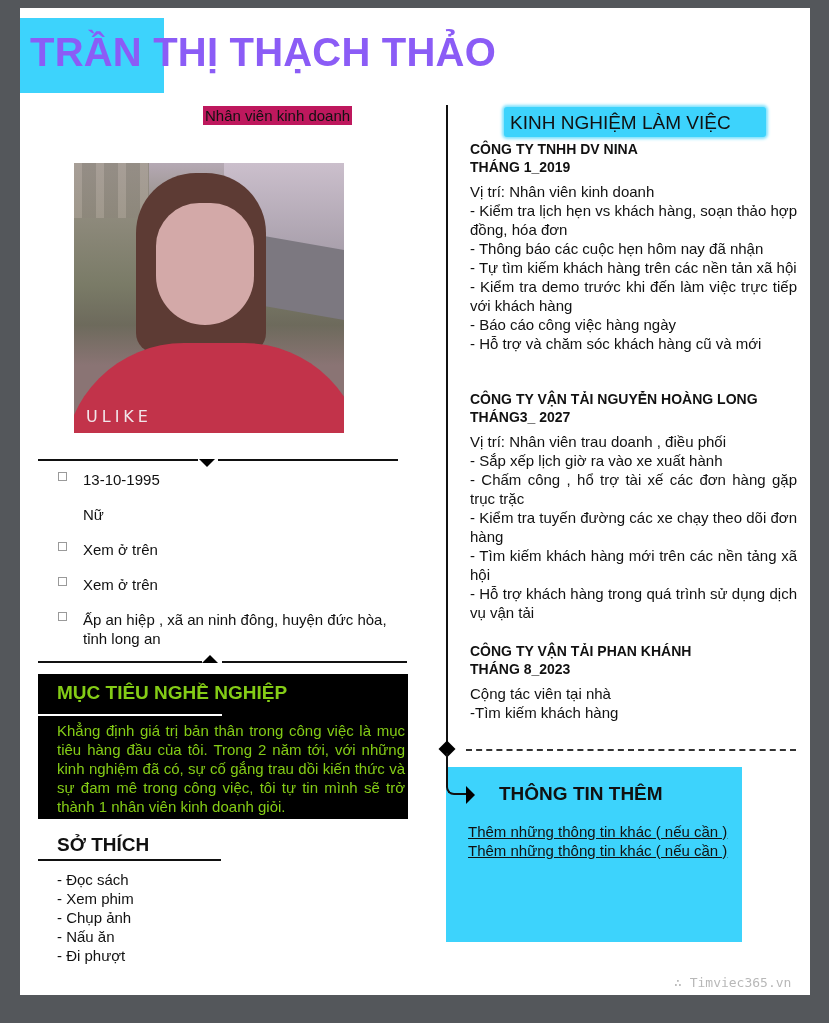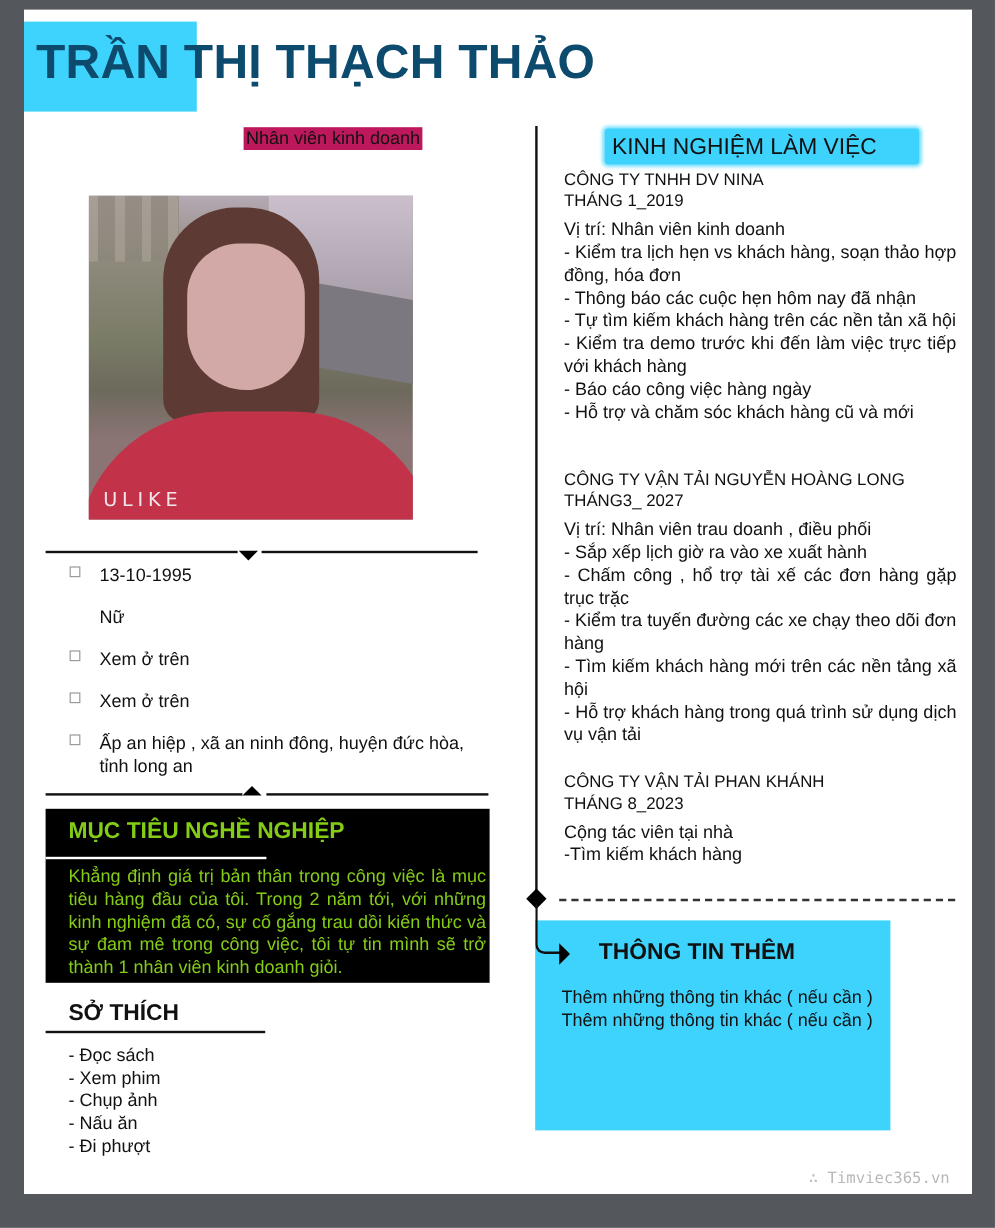--- a/index.html
+++ b/index.html
@@ -1,21 +1,21 @@
 <!DOCTYPE html>
 <html><head>
 <meta charset="utf-8">
 <style>
   * { box-sizing: border-box; margin: 0; padding: 0; }
   html, body { width: 829px; height: 1023px; background: #54575b; overflow: hidden; }
   body { position: relative; font-family: "Liberation Sans", "DejaVu Sans", sans-serif; color: #111; }
   .page { position: absolute; left: 20px; top: 8px; width: 790px; height: 987px; background: #ffffff; }
 
   .name-bg { position: absolute; left: 0; top: 10px; width: 144px; height: 75px; background: #3dd3fc; }
-  .name { position: absolute; left: 10px; top: 22px; font-size: 40px; font-weight: bold; letter-spacing: 0.2px; color: #0c4a6e; white-space: nowrap; }
+  .name { position: absolute; left: 10px; top: 22px; font-size: 40px; font-weight: bold; letter-spacing: 0.2px; color: #8b5cf6; white-space: nowrap; }
   .job-title { position: absolute; left: 183px; top: 98px; background: #be185d; font-size: 15px; padding: 0 2px; line-height: 19px; }
 
   .photo { position: absolute; left: 54px; top: 155px; width: 270px; height: 270px; overflow: hidden;
     background: linear-gradient(180deg, #b5a9b4 0%, #8e8a7c 20%, #7a7b67 45%, #6d6a5c 60%, #8a7474 75%); }
   .photo .sky { position: absolute; left: 150px; top: 0; width: 120px; height: 90px; background: linear-gradient(180deg,#cbbfcc,#a89fab); }
   .photo .road { position: absolute; left: 180px; top: 80px; width: 100px; height: 70px; background: #7c7880; transform: skewY(10deg); }
   .photo .fence { position: absolute; left: 0; top: 0; width: 75px; height: 55px; background: repeating-linear-gradient(90deg, #a49c90 0 8px, #8d877b 8px 22px); opacity: 0.8; }
   .photo .hair { position: absolute; left: 62px; top: 10px; width: 130px; height: 180px; border-radius: 60px 60px 20px 20px; background: #5d3b34; }
   .photo .face { position: absolute; left: 82px; top: 40px; width: 98px; height: 122px; border-radius: 44px 44px 50px 50px; background: #d3a9a8; }
   .photo .shirt { position: absolute; left: -10px; top: 180px; width: 300px; height: 140px; border-radius: 120px 120px 0 0; background: #c2334a; }
@@ -42,27 +42,27 @@
   .diamond { position: absolute; left: 421px; top: 735px; width: 12px; height: 12px; background: #000; transform: rotate(45deg); }
   .dash { position: absolute; left: 446px; top: 741px; width: 330px; border-top: 2px dashed #333; }
   .arrow-curve { position: absolute; left: 426px; top: 745px; width: 22px; height: 42px; border-left: 2px solid #111; border-bottom: 2px solid #111; border-bottom-left-radius: 8px; }
   .arrow-head { position: absolute; left: 446px; top: 778px; width: 0; height: 0; border-top: 9px solid transparent; border-bottom: 9px solid transparent; border-left: 9px solid #000; }
 
   .exp-heading-bg { position: absolute; left: 484px; top: 99px; width: 262px; height: 30px; background: #3dd3fc; border-radius: 3px;
     box-shadow: 0 0 3px 2px #7fe2fd; }
   .exp-heading { position: absolute; left: 490px; top: 104px; font-size: 19px; font-weight: normal; }
 
   .exp { position: absolute; left: 450px; width: 327px; font-size: 15px; line-height: 19px; }
-  .exp .company, .exp .date { font-weight: normal; font-size: 14px; line-height: 18px; }
+  .exp .company, .exp .date { font-weight: bold; font-size: 14px; line-height: 18px; }
   .exp .date { margin-bottom: 6px; }
   .exp .line { text-align: justify; text-align-last: left; }
 
   .extra { position: absolute; left: 426px; top: 759px; width: 296px; height: 175px; background: #3dd3fc; }
   .extra h2 { position: absolute; left: 53px; top: 16px; font-size: 19px; font-weight: bold; }
-  .extra .body { position: absolute; left: 22px; top: 55px; width: 261px; font-size: 15px; line-height: 19px; text-align: justify; text-align-last: left; }
+  .extra .body { position: absolute; left: 22px; top: 55px; width: 261px; font-size: 15px; line-height: 19px; text-align: justify; text-align-last: left; text-decoration: underline; }
 
   .watermark { position: absolute; left: 654px; top: 967px; font-family: "DejaVu Sans Mono", "Liberation Mono", monospace; font-size: 13px; color: #b8b8b8; white-space: nowrap; }
 </style>
 </head>
 <body>
 
 <div class="page">
 
   <div class="name-bg"></div>
   <h1 class="name">TRẦN THỊ THẠCH THẢO</h1>

